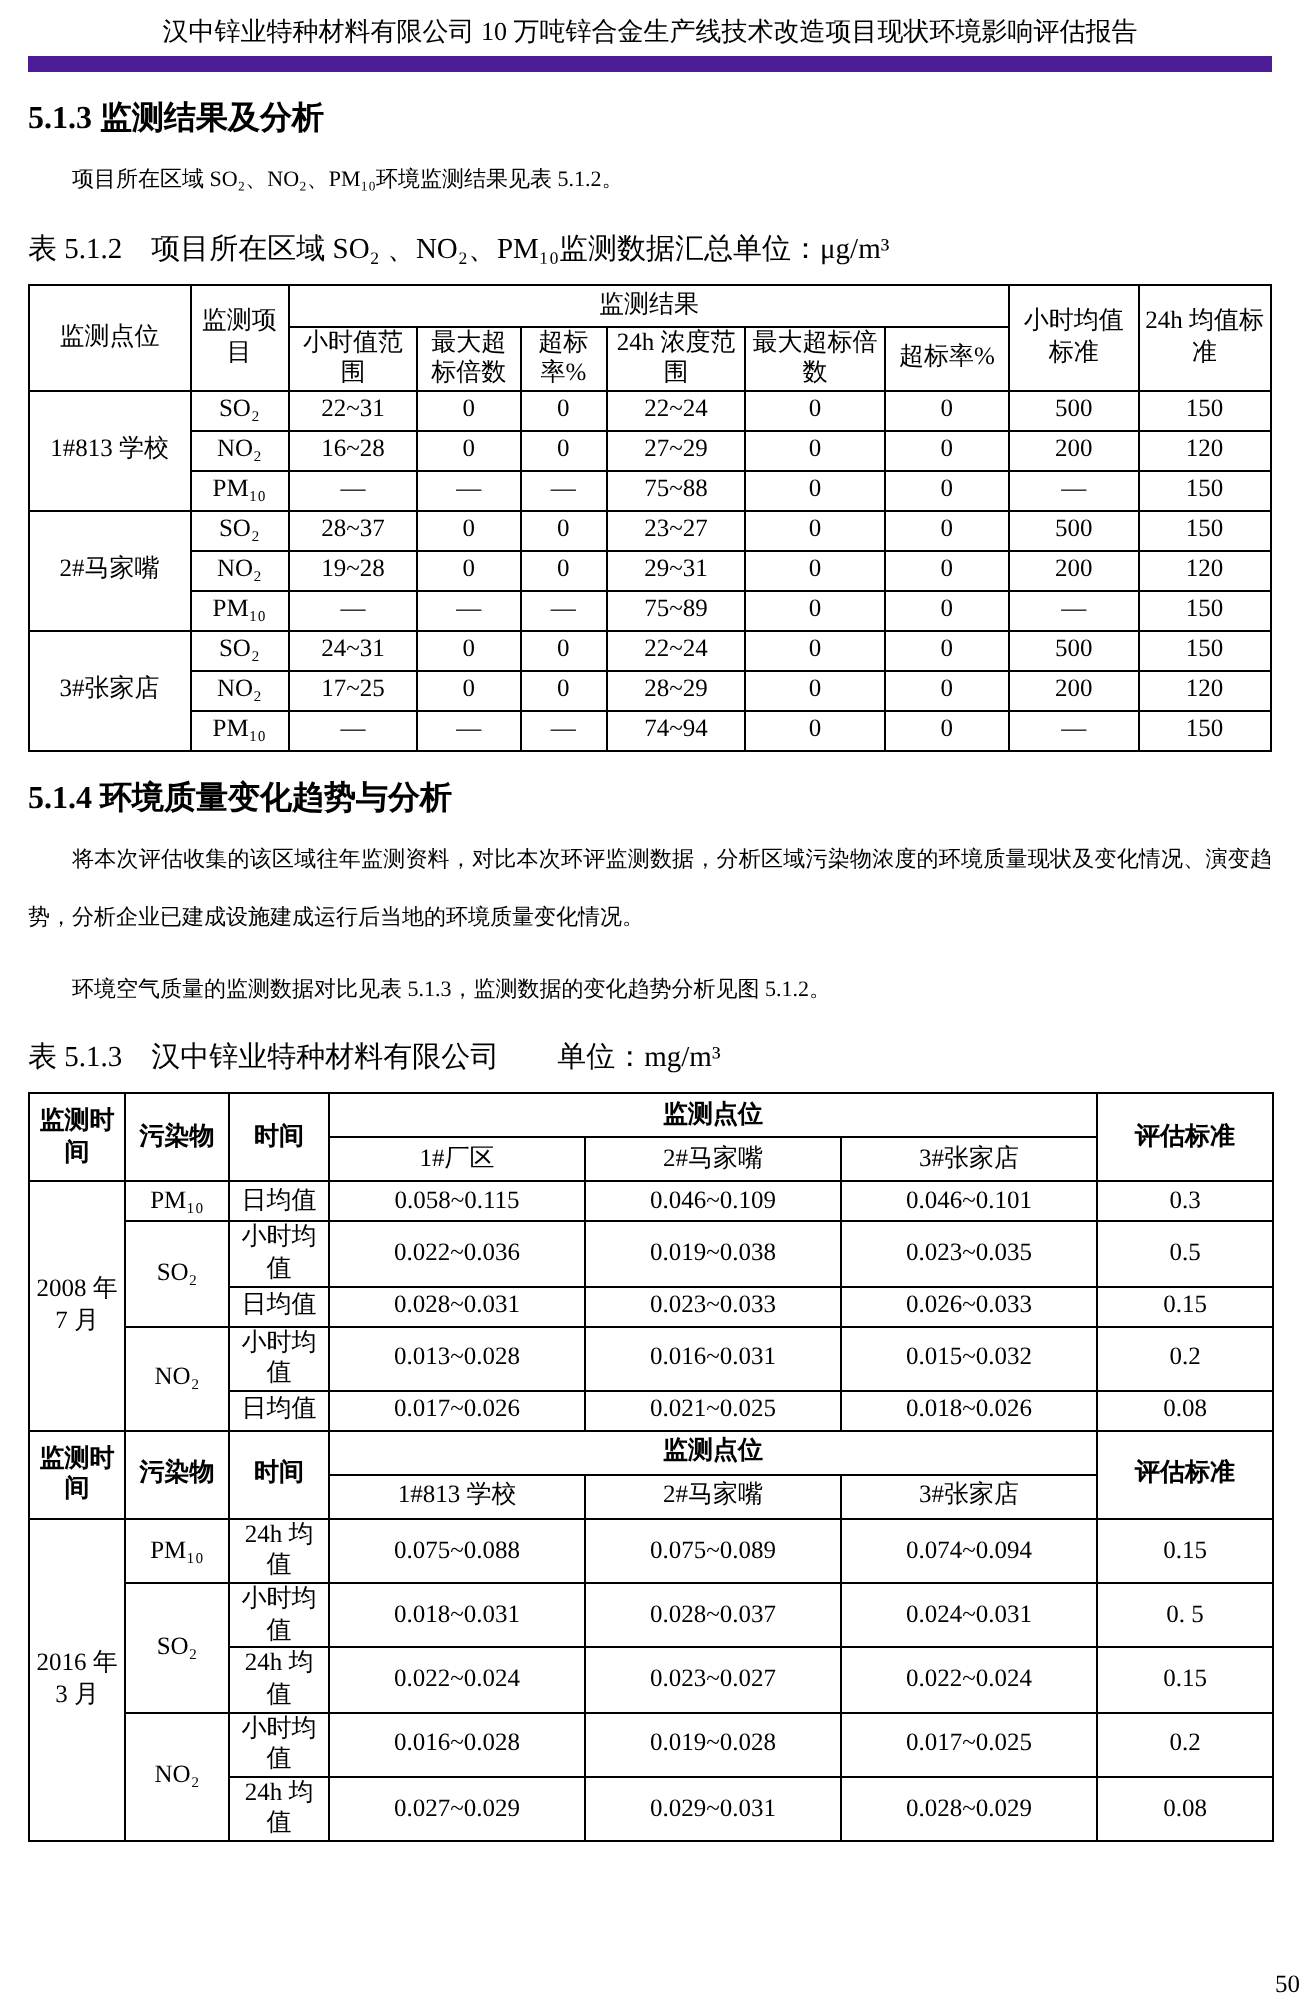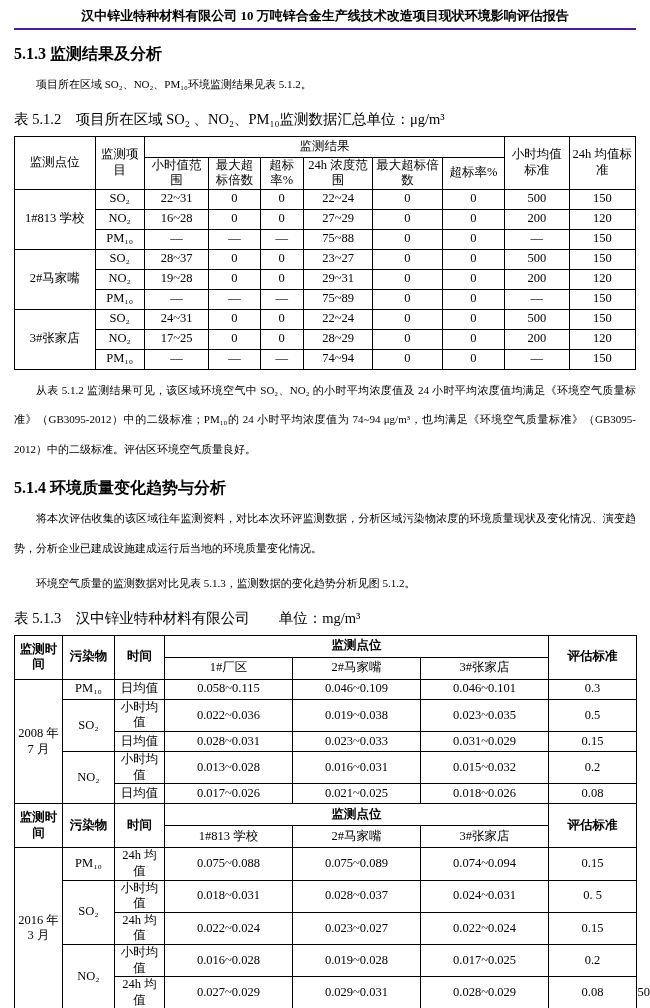--- a/index.html
+++ b/index.html
@@ -4,21 +4,21 @@
 <style>
   html,body{margin:0;padding:0;}
   body{
     width:650px;height:1008px;background:#ffffff;color:#000;
     font-family:"Liberation Serif","DejaVu Serif",serif;
     position:relative;overflow:hidden;
   }
   .content{padding:0 14px;}
   .page-header{
     text-align:center;font-size:13px;line-height:18px;
-    padding-top:7px;padding-bottom:3px;border-bottom:2px solid #4c1d95;font-weight:bold;
+    padding-top:7px;padding-bottom:3px;border-bottom:8px solid #4c1d95;
   }
   .sec-heading{
     font-size:16px;font-weight:bold;margin:14px 0 0 0;line-height:20px;
   }
   .para{
     font-size:11px;line-height:29.5px;text-align:justify;
     text-indent:2em;margin:6px 0 0 0;
   }
   .tbl-caption{
     font-size:14.5px;text-align:left;margin:8px 0 6px 0;line-height:22px;
@@ -184,21 +184,20 @@
       <td>—</td>
       <td>74~94</td>
       <td>0</td>
       <td>0</td>
       <td>—</td>
       <td>150</td>
     </tr>
   </tbody>
     </table>
 
-  <p class="para">从表 5.1.2 监测结果可见，该区域环境空气中 SO₂、NO₂ 的小时平均浓度值及 24 小时平均浓度值均满足《环境空气质量标准》（GB3095-2012）中的二级标准；PM₁₀的 24 小时平均浓度值为 74~94 μg/m³，也均满足《环境空气质量标准》（GB3095-2012）中的二级标准。评估区环境空气质量良好。</p>
 
   <div class="sec-heading">5.1.4 环境质量变化趋势与分析</div>
 
   <p class="para">将本次评估收集的该区域往年监测资料，对比本次环评监测数据，分析区域污染物浓度的环境质量现状及变化情况、演变趋势，分析企业已建成设施建成运行后当地的环境质量变化情况。</p>
   <p class="para">环境空气质量的监测数据对比见表 5.1.3，监测数据的变化趋势分析见图 5.1.2。</p>
 
   <div class="tbl-caption">表 5.1.3　汉中锌业特种材料有限公司　　单位：mg/m³</div>
 
   <table class="mon t2">
     <colgroup>
@@ -238,21 +237,21 @@
       <td>小时均值</td>
       <td>0.022~0.036</td>
       <td>0.019~0.038</td>
       <td>0.023~0.035</td>
       <td>0.5</td>
     </tr>
     <tr>
       <td>日均值</td>
       <td>0.028~0.031</td>
       <td>0.023~0.033</td>
-      <td>0.031~0.029</td>
+      <td>0.026~0.033</td>
       <td>0.15</td>
     </tr>
     <tr>
       <td rowspan="2">NO₂</td>
       <td>小时均值</td>
       <td>0.013~0.028</td>
       <td>0.016~0.031</td>
       <td>0.015~0.032</td>
       <td>0.2</td>
     </tr>

